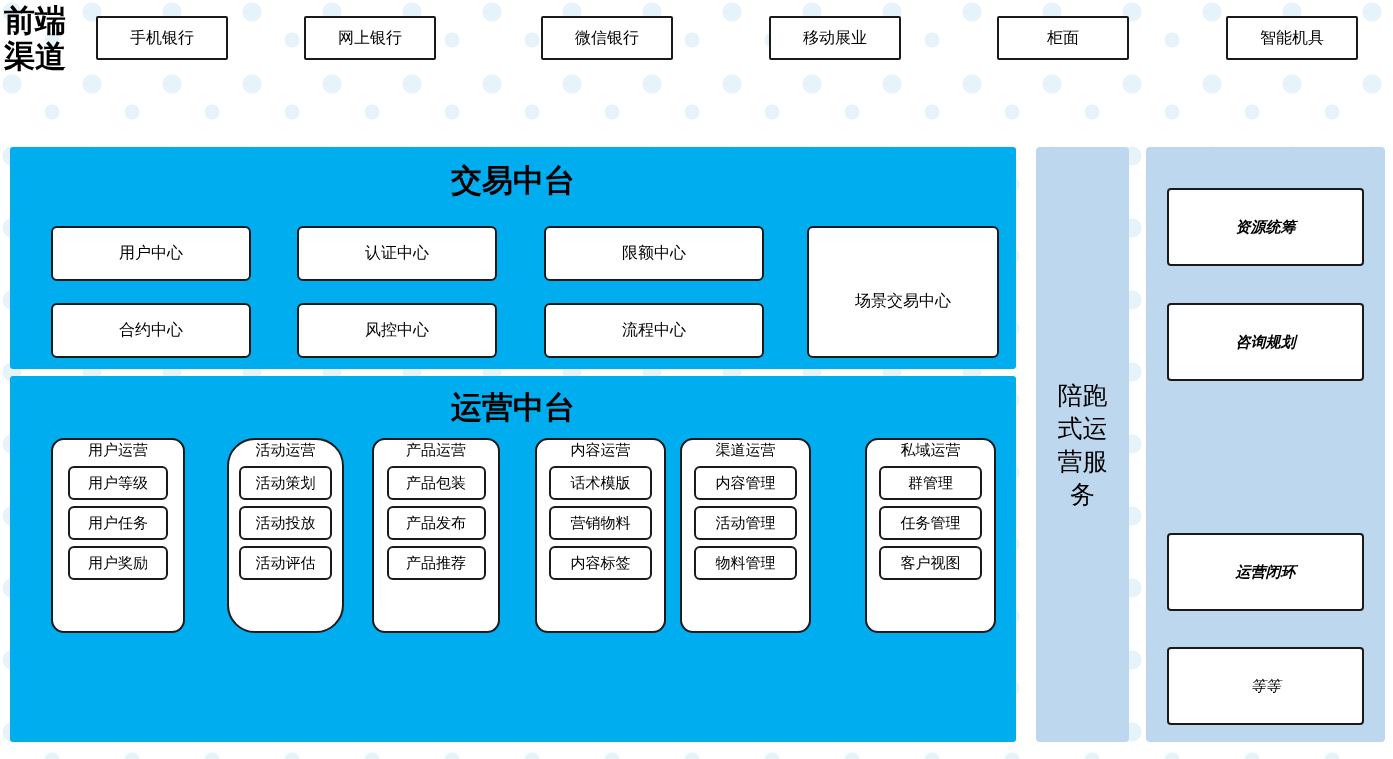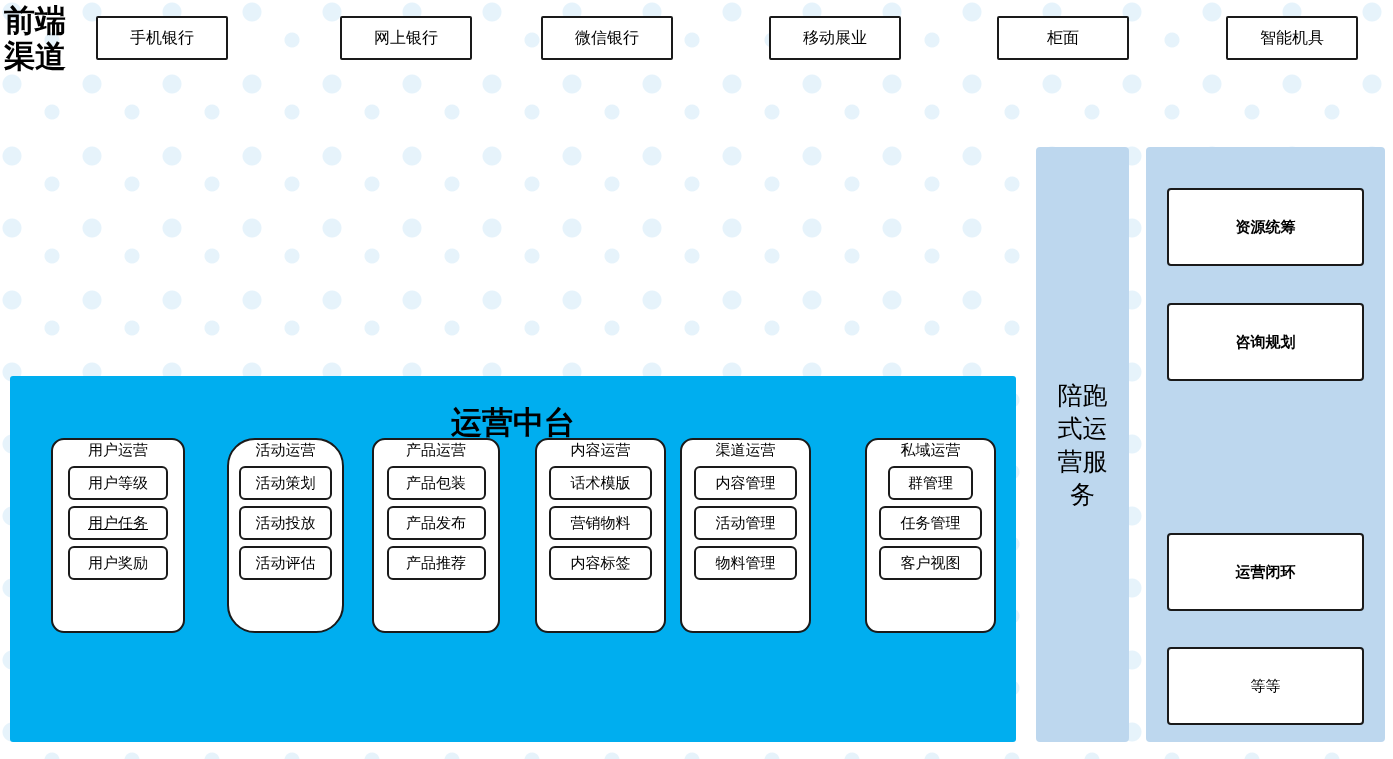--- a/index.html
+++ b/index.html
@@ -90,21 +90,21 @@
   #trade-scene-box {
     left: 797px; top: 79px; width: 192px; height: 132px;
     font-size: 16px;
     border-radius: 6px;
     align-items: center;
     padding-top: 18px;
   }
 
   
   #ops-panel { left: 10px; top: 376px; width: 1006px; height: 366px; }
-  #ops-title { top: 26px; }
+  #ops-title { top: 11px; }
 
   .ops-col {
     position: absolute;
     top: 62px;
     background: #ffffff;
     border: 2.5px solid #1a1a1a;
     border-radius: 13px;
     display: flex;
     flex-direction: column;
     align-items: center;
@@ -140,21 +140,21 @@
     justify-content: center;
     text-align: center;
   }
   #service-column-text {
     font-size: 25px;
     line-height: 33px;
     width: 58px;
     word-break: break-all;
   }
   #capability-column {
-    left: 1146px; top: 147px; width: 239px; height: 595px;
+    left: 1146px; top: 147px; width: 239px; height: 595px; font-style: italic;
   }
   .cap-card {
     position: absolute;
     left: 21px;
     width: 197px;
     height: 78px;
     background: #ffffff;
     border: 2.5px solid #1a1a1a;
     border-radius: 4px;
     box-sizing: border-box;
@@ -171,46 +171,72 @@
 
 <div id="canvas">
 
   <div class="abs" id="channel-label">
     <span>前端渠道</span>
   </div>
   <div id="channel-row">
       <div class="abs wbox channel-box" style="left: 96px;">
         <span>手机银行</span>
       </div>
-      <div class="abs wbox channel-box" style="left: 340px;">
+      <div class="abs wbox channel-box" style="left: 304px;">
         <span>网上银行</span>
       </div>
       <div class="abs wbox channel-box" style="left: 541px;">
         <span>微信银行</span>
       </div>
       <div class="abs wbox channel-box" style="left: 769px;">
         <span>移动展业</span>
       </div>
       <div class="abs wbox channel-box" style="left: 997px;">
         <span>柜面</span>
       </div>
       <div class="abs wbox channel-box" style="left: 1226px;">
         <span>智能机具</span>
       </div>
     </div>
 
 
+  <div class="abs cyan-panel" id="trade-panel">
+    <div class="panel-title" id="trade-title">交易中台</div>
+    <div id="trade-boxes">
+        <div class="abs wbox trade-box" style="left: 41px; top: 79px; width: 200px;">
+          <span>用户中心</span>
+        </div>
+        <div class="abs wbox trade-box" style="left: 287px; top: 79px; width: 200px;">
+          <span>认证中心</span>
+        </div>
+        <div class="abs wbox trade-box" style="left: 534px; top: 79px; width: 220px;">
+          <span>限额中心</span>
+        </div>
+        <div class="abs wbox trade-box" style="left: 41px; top: 156px; width: 200px;">
+          <span>合约中心</span>
+        </div>
+        <div class="abs wbox trade-box" style="left: 287px; top: 156px; width: 200px;">
+          <span>风控中心</span>
+        </div>
+        <div class="abs wbox trade-box" style="left: 534px; top: 156px; width: 220px;">
+          <span>流程中心</span>
+        </div>
+      </div>
+    <div class="abs wbox" id="trade-scene-box">
+      <span>场景交易中心</span>
+    </div>
+  </div>
 
   <div class="abs cyan-panel" id="ops-panel">
     <div class="panel-title" id="ops-title">运营中台</div>
     <div id="ops-columns">
         <div class="ops-col" style="left: 41px; width: 134px; height: 195px;">
           <div class="ops-col-title">用户运营</div>
           <div class="ops-item" style="width: 100px;">用户等级</div>
-          <div class="ops-item" style="width: 100px; text-decoration: underline;">用户任务</div>
+          <div class="ops-item" style="width: 100px;">用户任务</div>
           <div class="ops-item" style="width: 100px;">用户奖励</div>
         </div>
         <div class="ops-col" style="left: 217px; width: 117px; height: 195px; border-radius: 28px;">
           <div class="ops-col-title">活动运营</div>
           <div class="ops-item" style="width: 93px;">活动策划</div>
           <div class="ops-item" style="width: 93px;">活动投放</div>
           <div class="ops-item" style="width: 93px;">活动评估</div>
         </div>
         <div class="ops-col" style="left: 362px; width: 128px; height: 195px;">
           <div class="ops-col-title">产品运营</div>
@@ -225,21 +251,21 @@
           <div class="ops-item" style="width: 103px;">内容标签</div>
         </div>
         <div class="ops-col" style="left: 670px; width: 131px; height: 195px;">
           <div class="ops-col-title">渠道运营</div>
           <div class="ops-item" style="width: 103px;">内容管理</div>
           <div class="ops-item" style="width: 103px;">活动管理</div>
           <div class="ops-item" style="width: 103px;">物料管理</div>
         </div>
         <div class="ops-col" style="left: 855px; width: 131px; height: 195px;">
           <div class="ops-col-title">私域运营</div>
-          <div class="ops-item" style="width: 85px; text-align: center;">群管理</div>
+          <div class="ops-item" style="width: 103px; text-align: center;">群管理</div>
           <div class="ops-item" style="width: 103px;">任务管理</div>
           <div class="ops-item" style="width: 103px;">客户视图</div>
         </div>
       </div>
 
   </div>
 
   <div class="abs lightblue" id="service-column">
     <div id="service-column-text">陪跑式运营服务</div>
   </div>

